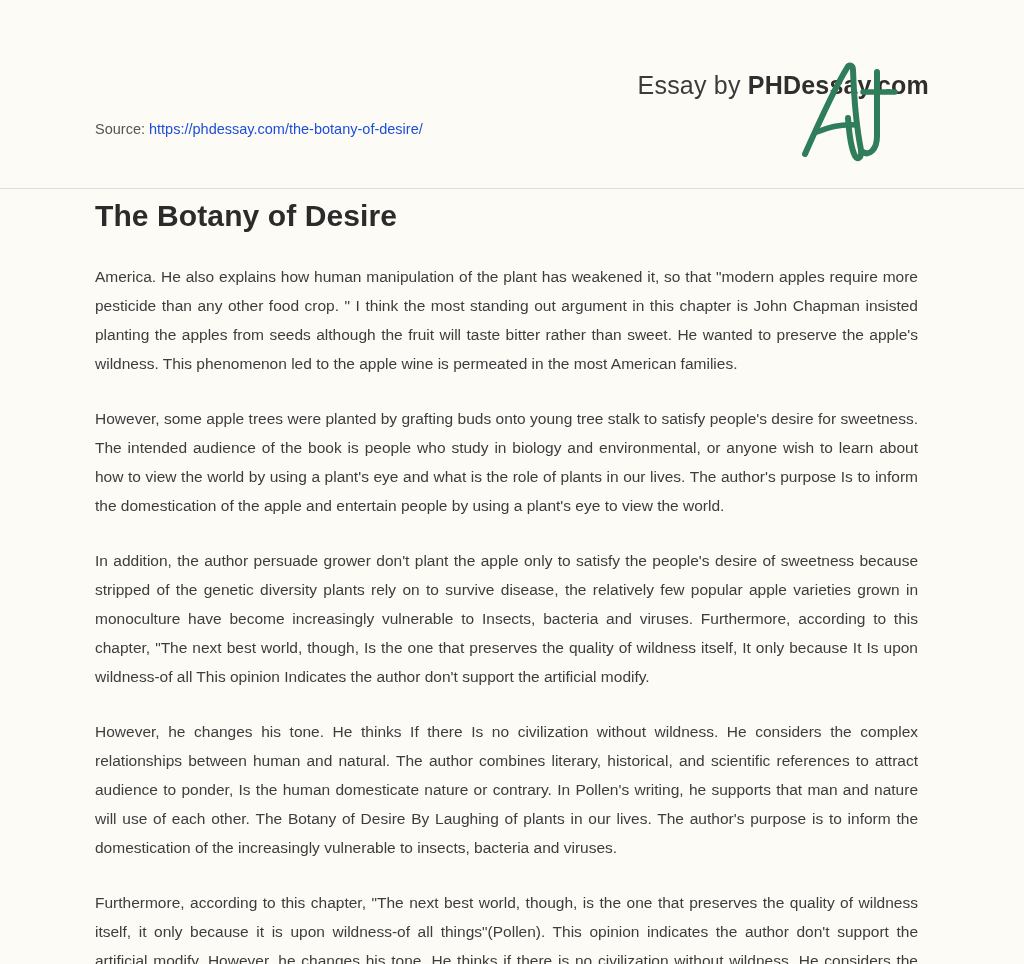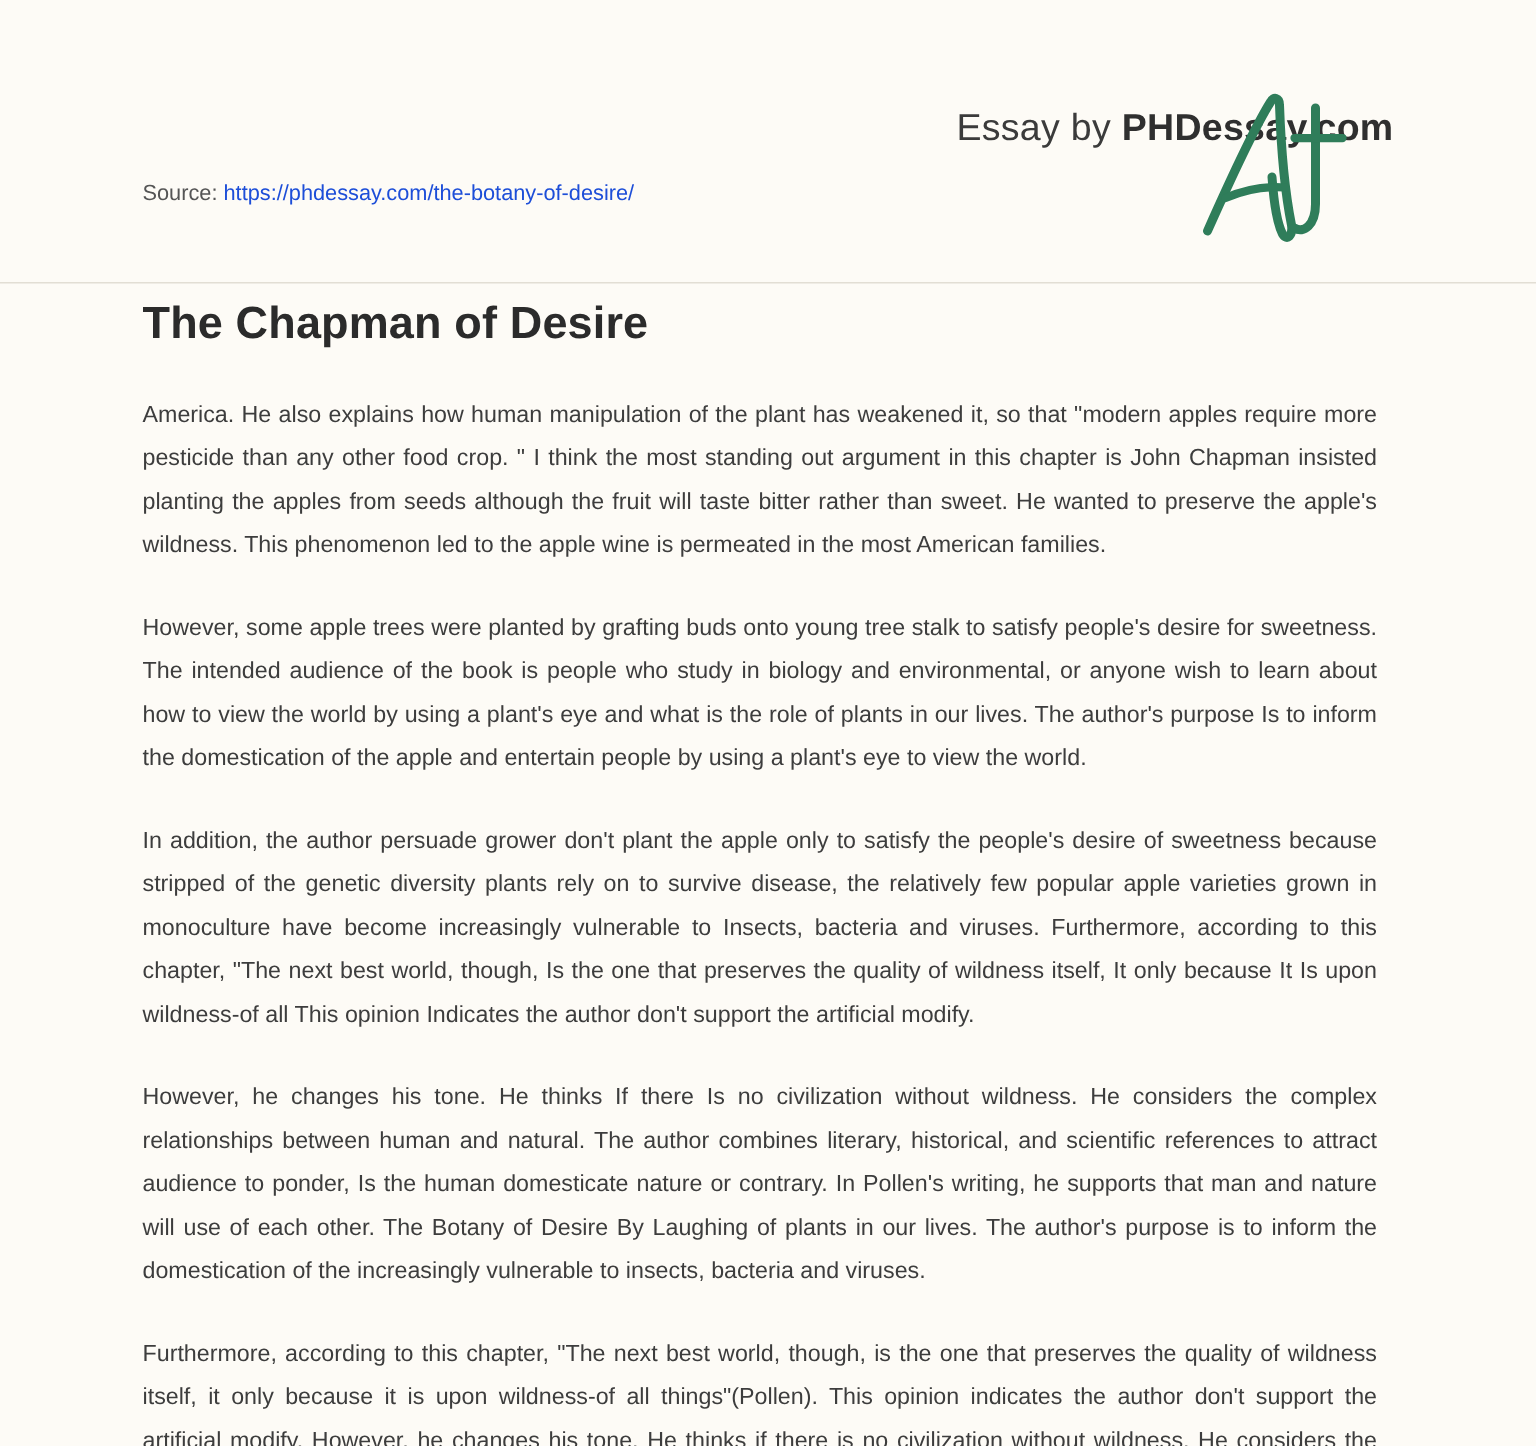--- a/index.html
+++ b/index.html
@@ -110,21 +110,21 @@
         <path d="M14 96 C30 60, 46 26, 56 10 C58 6, 62 7, 62 12 C63 40, 66 72, 70 92 C71 99, 67 103, 64 98 C60 90, 58 74, 57 60" fill="none" stroke="#2f7d5a" stroke-width="6" stroke-linecap="round" stroke-linejoin="round"></path>
         <path d="M26 74 C40 68, 54 66, 66 67" fill="none" stroke="#2f7d5a" stroke-width="5.5" stroke-linecap="round"></path>
         <path d="M86 14 C86 40, 86 64, 86 78 C86 92, 78 98, 72 94" fill="none" stroke="#2f7d5a" stroke-width="6" stroke-linecap="round"></path>
         <path d="M72 34 L104 34" fill="none" stroke="#2f7d5a" stroke-width="5.5" stroke-linecap="round"></path>
       </svg>
     </div>
   </div>
 
   <div class="hr"></div>
 
-  <h1 class="title">The Chapman of Desire</h1>
+  <h1 class="title">The Botany of Desire</h1>
 
   <div class="body-text">
     <p>America. He also explains how human manipulation of the plant has weakened it, so that "modern apples require more pesticide than any other food crop. " I think the most standing out argument in this chapter is John Chapman insisted planting the apples from seeds although the fruit will taste bitter rather than sweet. He wanted to preserve the apple's wildness. This phenomenon led to the apple wine is permeated in the most American families.</p>
     <p>However, some apple trees were planted by grafting buds onto young tree stalk to satisfy people's desire for sweetness. The intended audience of the book is people who study in biology and environmental, or anyone wish to learn about how to view the world by using a plant's eye and what is the role of plants in our lives. The author's purpose Is to inform the domestication of the apple and entertain people by using a plant's eye to view the world.</p>
     <p>In addition, the author persuade grower don't plant the apple only to satisfy the people's desire of sweetness because stripped of the genetic diversity plants rely on to survive disease, the relatively few popular apple varieties grown in monoculture have become increasingly vulnerable to Insects, bacteria and viruses. Furthermore, according to this chapter, "The next best world, though, Is the one that preserves the quality of wildness itself, It only because It Is upon wildness-of all This opinion Indicates the author don't support the artificial modify.</p>
     <p>However, he changes his tone. He thinks If there Is no civilization without wildness. He considers the complex relationships between human and natural. The author combines literary, historical, and scientific references to attract audience to ponder, Is the human domesticate nature or contrary. In Pollen's writing, he supports that man and nature will use of each other. The Botany of Desire By Laughing of plants in our lives. The author's purpose is to inform the domestication of the increasingly vulnerable to insects, bacteria and viruses.</p>
     <p>Furthermore, according to this chapter, "The next best world, though, is the one that preserves the quality of wildness itself, it only because it is upon wildness-of all things"(Pollen). This opinion indicates the author don't support the artificial modify. However, he changes his tone. He thinks if there is no civilization without wildness. He considers the complex and scientific references to attract audience to ponder, is the human domesticate</p>
   </div>
 
 </div>

